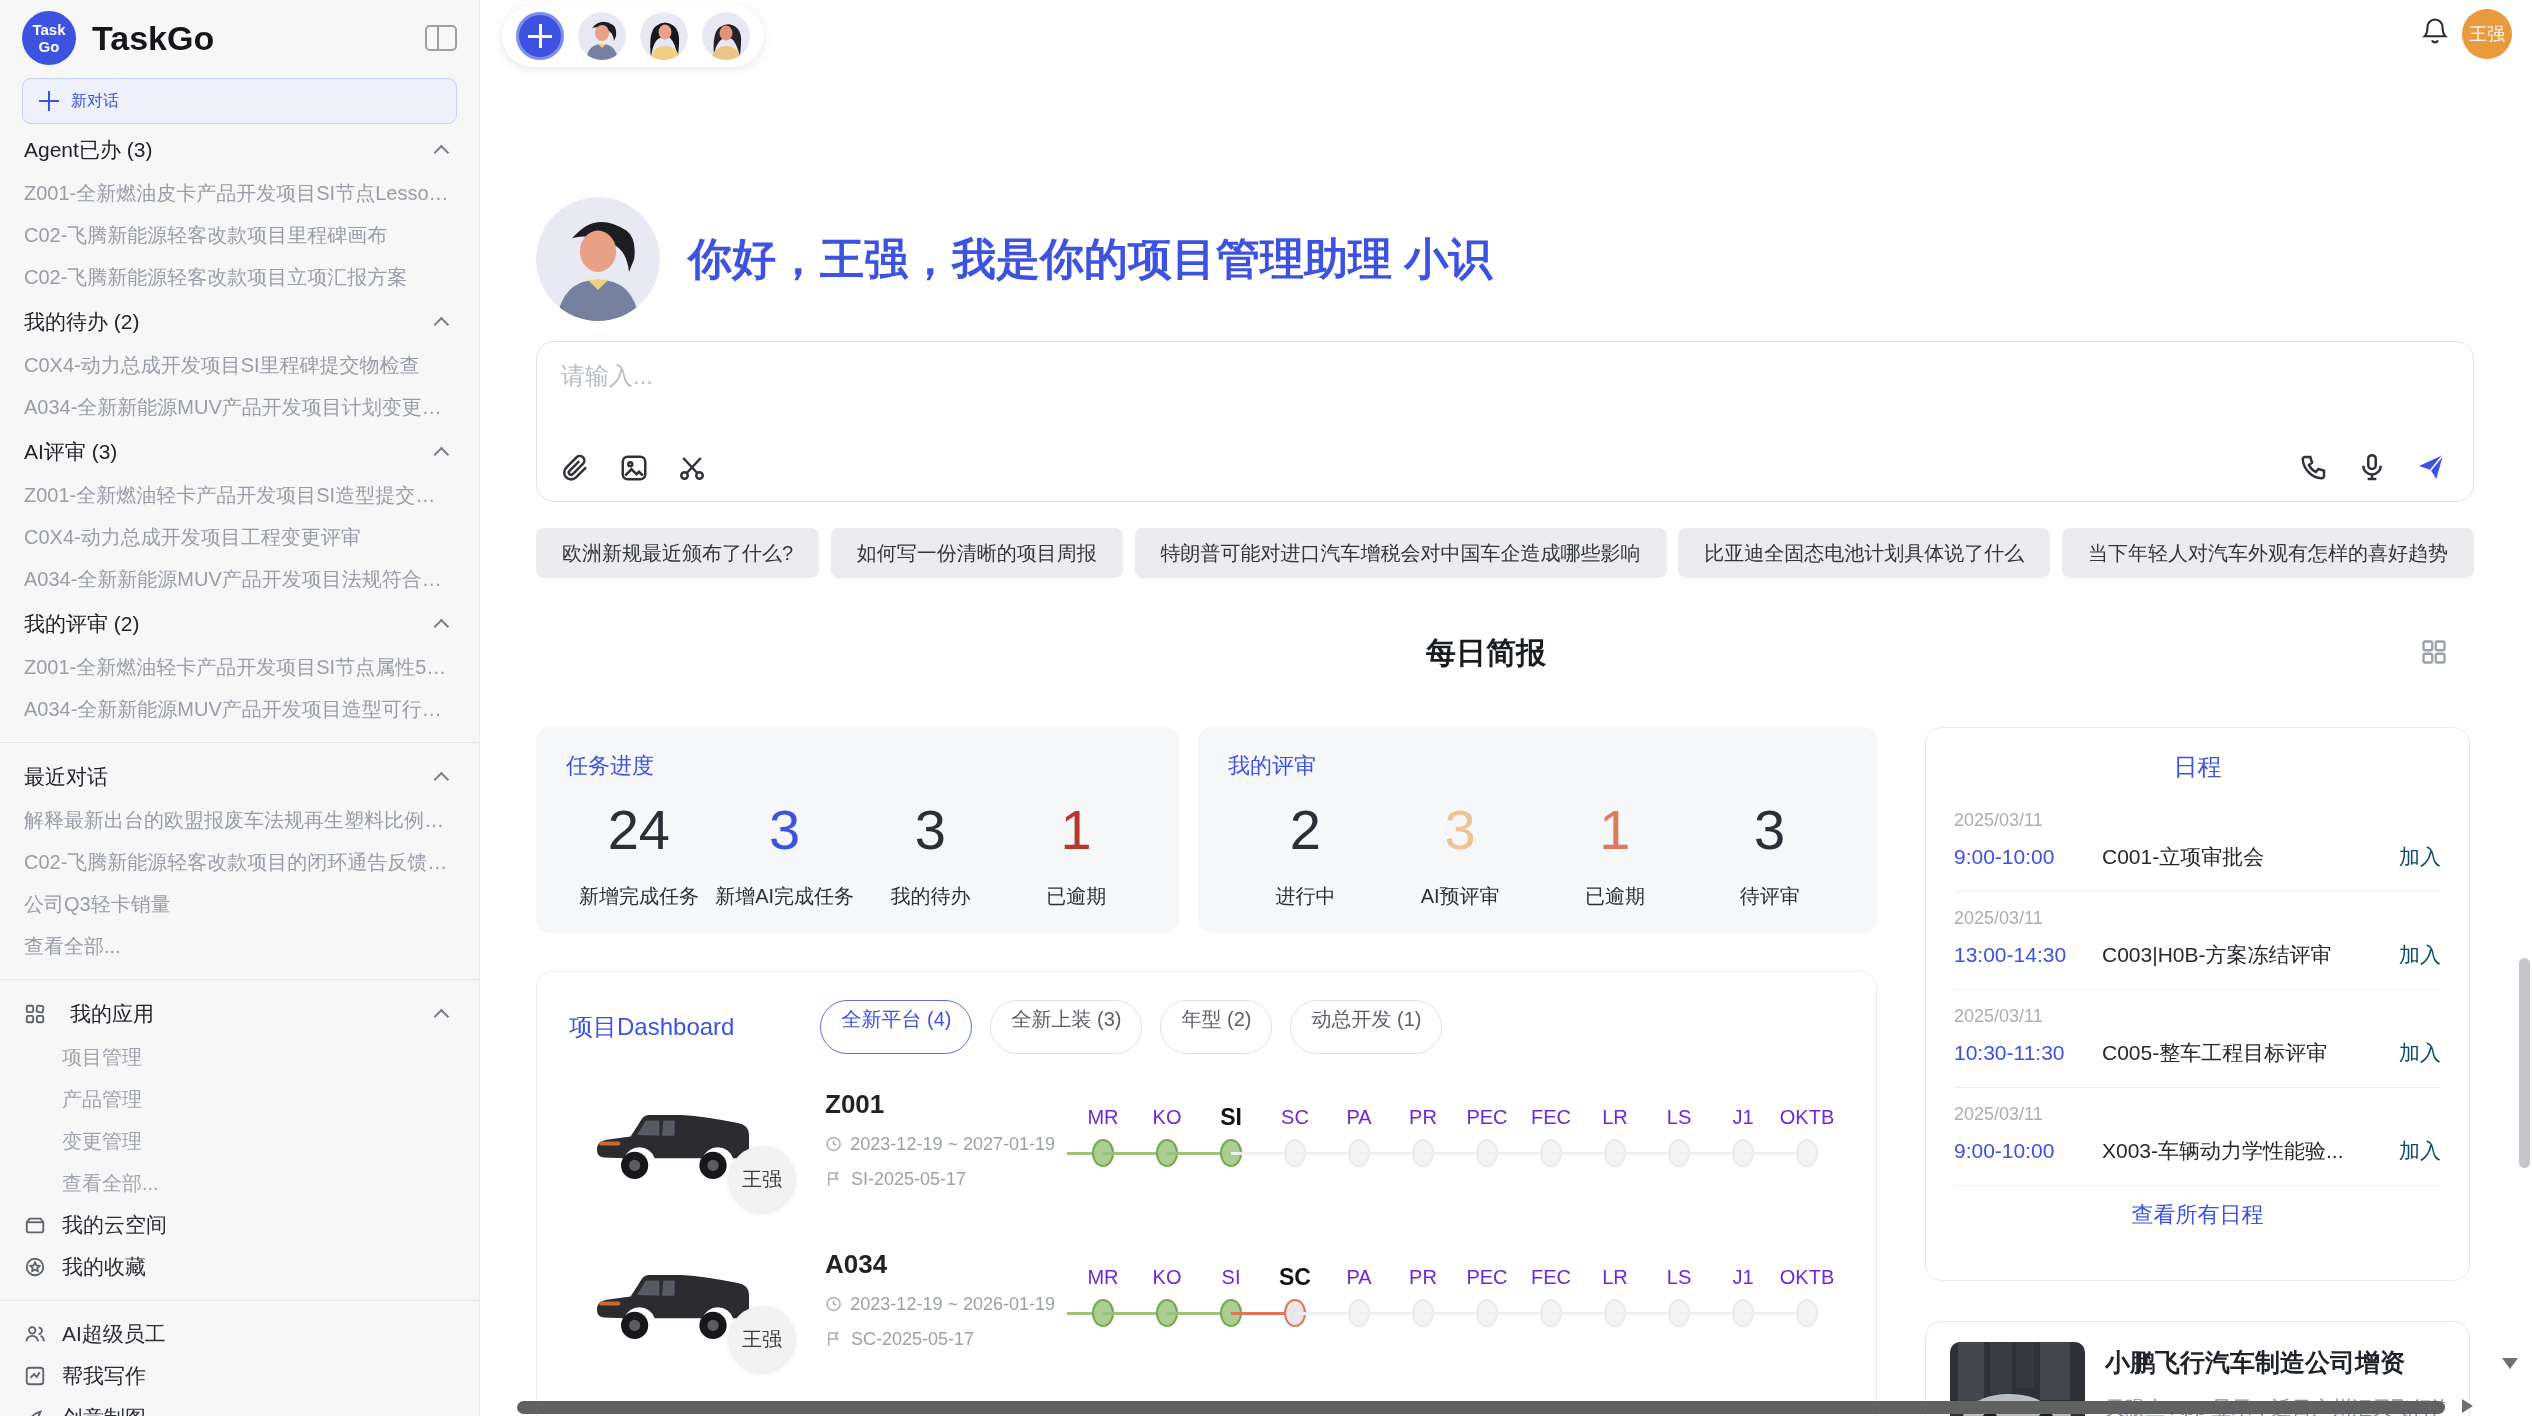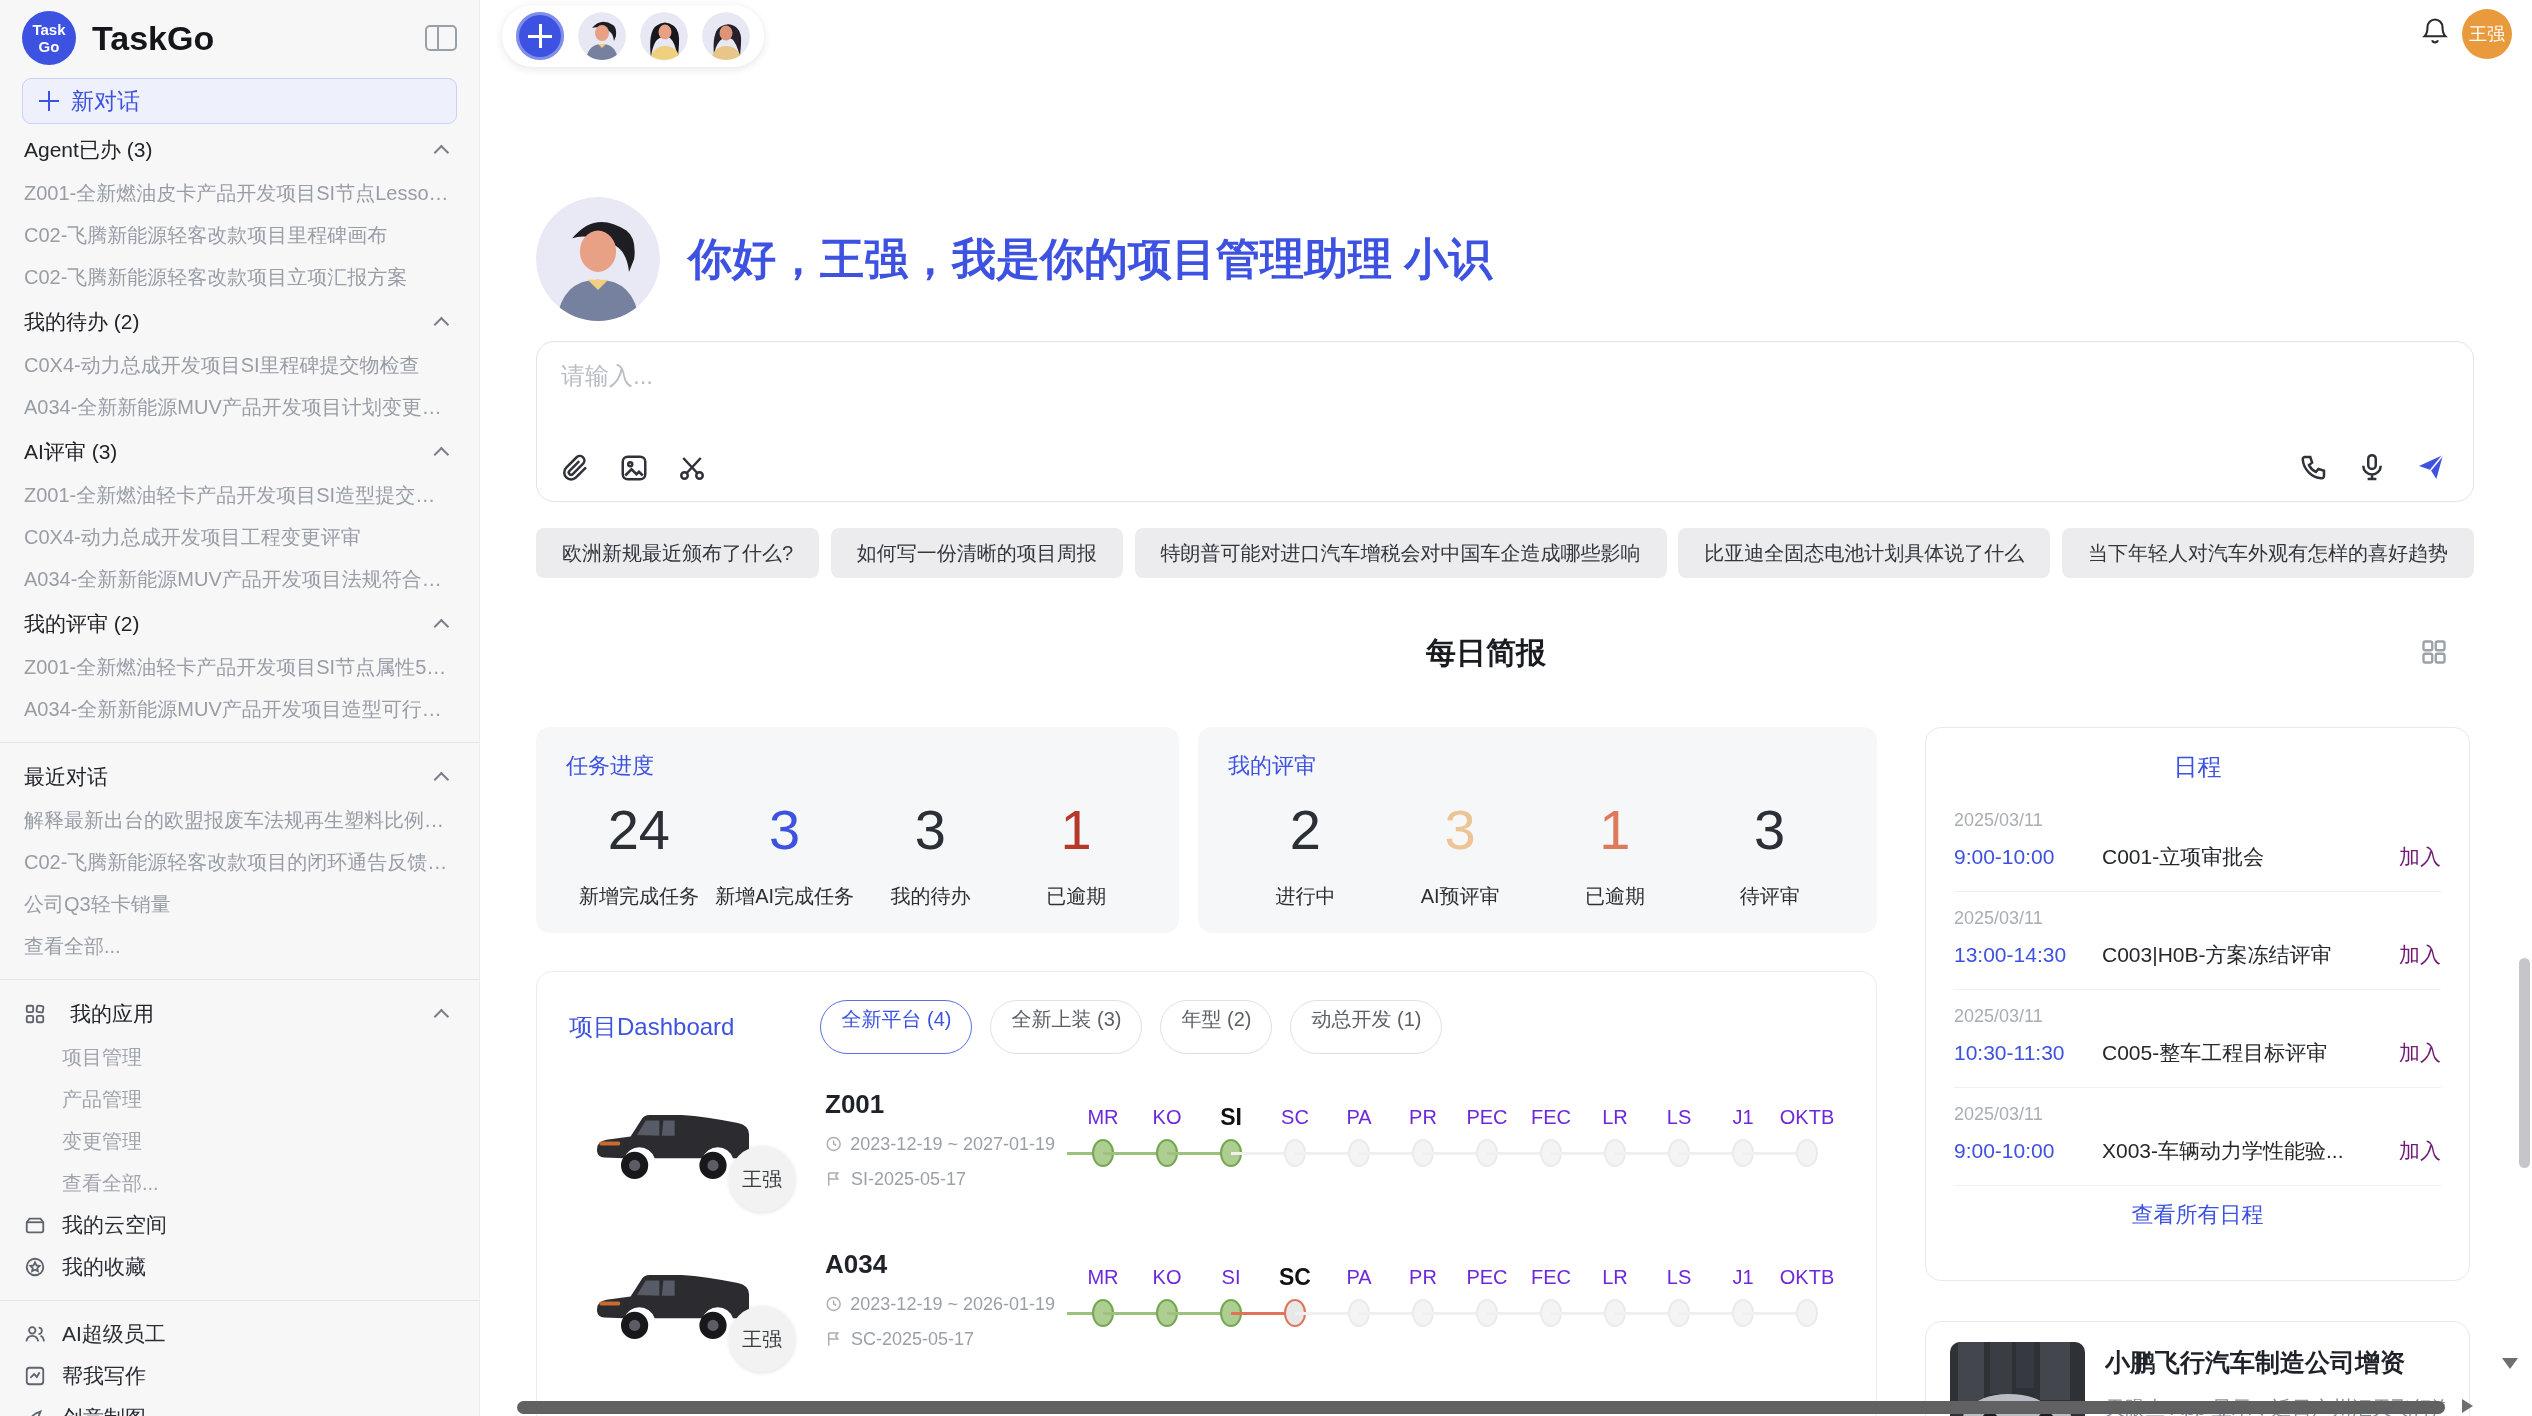--- a/index.html
+++ b/index.html
@@ -7,21 +7,21 @@
   body { font-family:"Liberation Sans","DejaVu Sans",sans-serif; background:#fff; overflow:hidden; color:#1f2329; }
   .app { position:relative; width:2532px; height:1416px; overflow:hidden; background:#fff; }
 
   
   .sidebar { position:absolute; left:0; top:0; width:480px; height:1416px; background:#f7f7f8; border-right:1px solid #ececee; overflow:hidden; }
   .sb-head { display:flex; align-items:center; padding:10px 22px 6px 22px; height:72px; }
   .logo { width:54px; height:54px; border-radius:50%; background:#3d52e0; color:#fff; display:flex; flex-direction:column; align-items:center; justify-content:center; font-size:15px; font-weight:700; line-height:17px; flex:none; }
   .app-title { font-size:34px; font-weight:700; margin-left:16px; color:#14161a; flex:1; }
   .collapse-btn { width:32px; height:26px; border:2px solid #9aa0a8; border-radius:5px; position:relative; }
   .collapse-btn::after { content:''; position:absolute; left:10px; top:0; bottom:0; width:2px; background:#9aa0a8; }
-  .new-chat { margin:6px 22px 4px 22px; height:46px; background:#eef0fb; border:1px solid #c9d0f5; border-radius:9px; display:flex; align-items:center; gap:12px; padding:0 16px; color:#3d52e0; font-size:23px; cursor:pointer; }
+  .new-chat { margin:6px 22px 4px 22px; height:46px; background:#eef0fb; border:1px solid #c9d0f5; border-radius:9px; display:flex; align-items:center; gap:12px; padding:0 16px; color:#3d52e0; font-size:16px; cursor:pointer; }
   .plus-glyph { width:20px; height:20px; position:relative; flex:none; }
   .plus-glyph::before,.plus-glyph::after { content:''; position:absolute; background:#3d52e0; }
   .plus-glyph::before { left:9px; top:0; width:2px; height:20px; }
   .plus-glyph::after { left:0; top:9px; width:20px; height:2px; }
   .sb-scroll { padding:0 24px; }
   .sb-sec-head { display:flex; align-items:center; justify-content:space-between; height:44px; font-size:21px; color:#22242a; font-weight:500; margin-top:2px; }
   .chev-up { width:11px; height:11px; border-left:2px solid #7a7f88; border-top:2px solid #7a7f88; transform:rotate(45deg) translateY(3px); margin-right:6px; }
   .sb-item { height:42px; line-height:42px; font-size:20px; color:#989da6; white-space:nowrap; overflow:hidden; text-overflow:ellipsis; cursor:pointer; }
   .sb-div { border-top:1px solid #e6e6e9; margin:12px -24px; }
   .sb-row { display:flex; align-items:center; gap:16px; height:42px; font-size:21px; color:#2a2d33; cursor:pointer; }
@@ -96,21 +96,21 @@
 
   
   .sched-card { position:absolute; left:1925px; top:727px; width:545px; height:554px; border:1px solid #e9e9ec; border-radius:16px; background:#fff; padding:22px 28px 0 28px; }
   .sched-title { text-align:center; font-size:24px; color:#3d52e0; height:44px; line-height:34px; }
   .sched-entry { padding:16px 0 20px 0; border-bottom:1px solid #f0f0f2; }
   .sched-entry:last-of-type { border-bottom:none; }
   .sched-date { font-size:18px; color:#a9adb4; }
   .sched-line { display:flex; align-items:center; margin-top:12px; }
   .sched-time { width:148px; font-size:21px; color:#3d52e0; flex:none; }
   .sched-name { flex:1; font-size:21px; color:#26282c; white-space:nowrap; overflow:hidden; text-overflow:ellipsis; }
-  .sched-join { font-size:21px; color:#701a75; margin-left:16px; cursor:pointer; flex:none; }
+  .sched-join { font-size:21px; color:#0c4a6e; margin-left:16px; cursor:pointer; flex:none; }
   .sched-viewall { text-align:center; font-size:22px; color:#3d52e0; padding:14px 0; cursor:pointer; }
 
   
   .news-card { position:absolute; left:1925px; top:1321px; width:545px; height:140px; border:1px solid #e9e9ec; border-radius:16px; background:#fff; padding:20px 24px; display:flex; gap:20px; }
   .news-img { width:135px; height:86px; border-radius:10px; overflow:hidden; flex:none; }
   .news-title { font-size:25px; font-weight:700; color:#1f2329; margin-top:4px; }
   .news-snippet { font-size:20px; color:#8a8f99; margin-top:16px; white-space:nowrap; overflow:hidden; }
 
   
   .hscroll-thumb { position:absolute; left:517px; bottom:2px; width:1928px; height:13px; border-radius:7px; background:#616161; }

